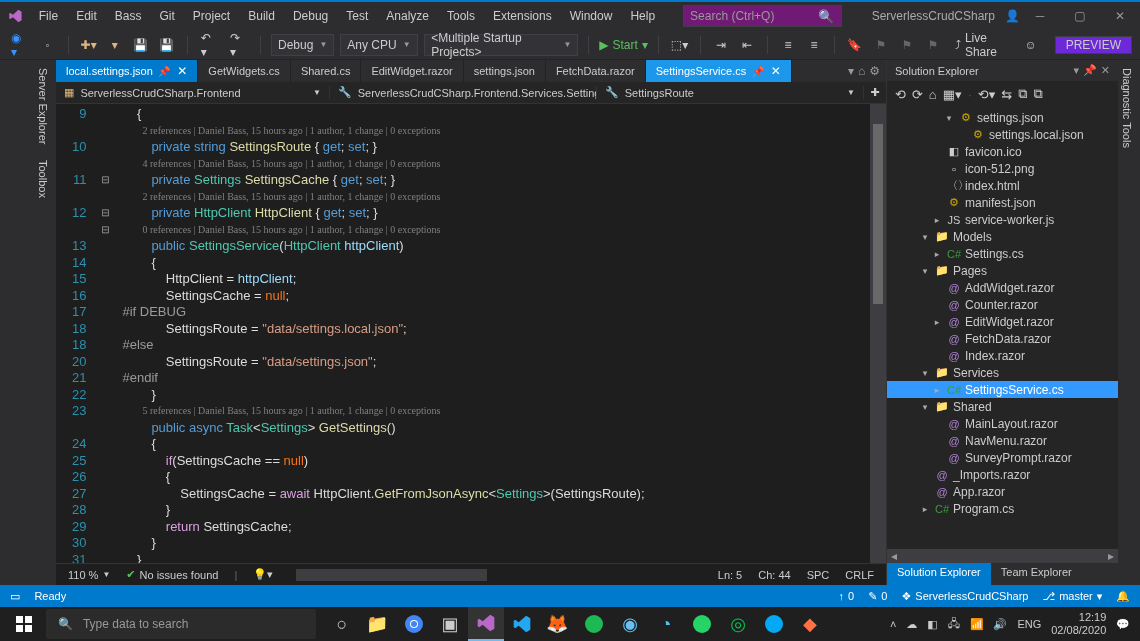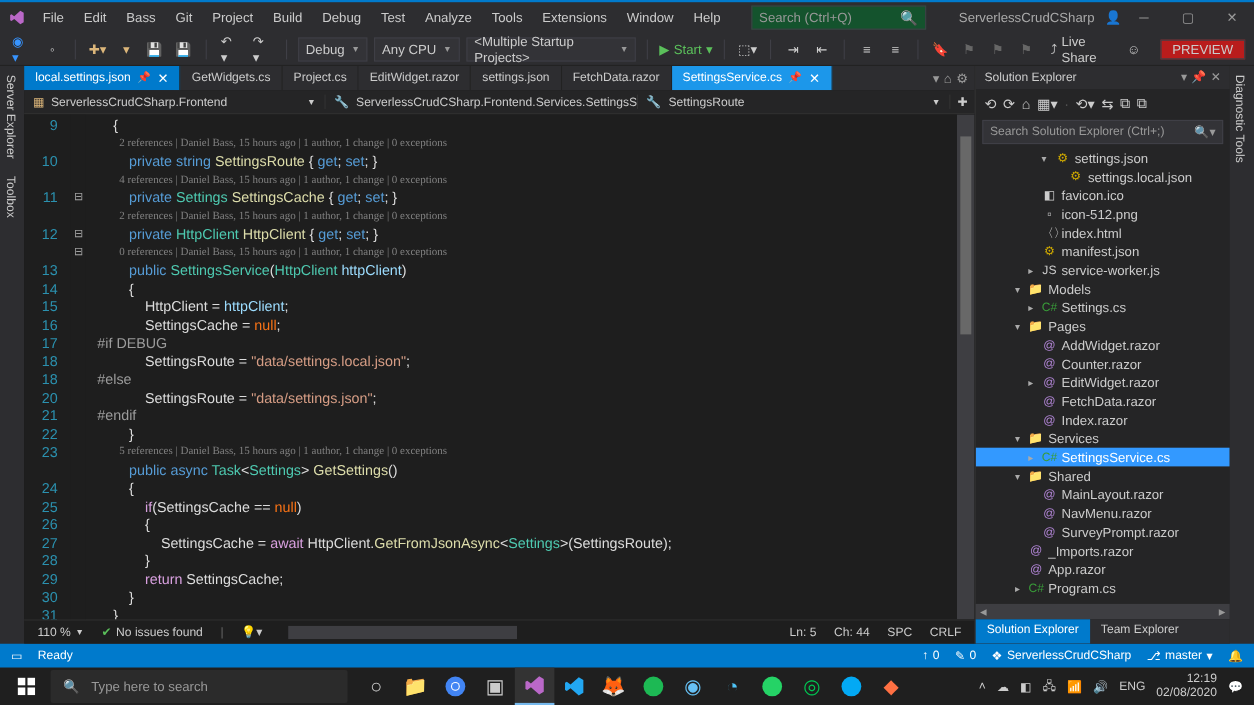--- a/index.html
+++ b/index.html
@@ -3,38 +3,38 @@
 <meta charset="utf-8">
 <style>
 * { margin: 0; padding: 0; box-sizing: border-box; font-family: "Segoe UI", Arial, sans-serif; }
 body { width: 1140px; height: 641px; background: #2d2d30; color: #ccc; font-size: 12px; overflow: hidden; position: relative; }
 
 
 .titlebar { height: 30px; background: #2d2d30; display: flex; align-items: center; padding: 0 0 0 8px; border-top: 2px solid #007acc; }
 .vs-logo { width: 18px; height: 18px; margin-right: 8px; }
 .menu { display: flex; gap: 2px; }
 .menu-item { padding: 4px 8px; color: #ccc; cursor: pointer; }
-.search-bar { margin-left: 20px; background: #14532d; border: 1px solid #3f3f46; width: 190px; height: 22px; display: flex; align-items: center; padding: 0 6px; color: #999; }
+.search-bar { margin-left: 20px; background: #701a75; border: 1px solid #3f3f46; width: 190px; height: 22px; display: flex; align-items: center; padding: 0 6px; color: #999; }
 .search-bar .mag { margin-left: auto; font-size: 13px; }
 .proj-name { margin-left: 30px; color: #aaa; }
 .win-controls { margin-left: auto; display: flex; gap: 0; }
 .win-btn { width: 40px; height: 28px; display: flex; align-items: center; justify-content: center; color: #999; }
 
 
 .toolbar { height: 30px; background: #2d2d30; display: flex; align-items: center; padding: 0 8px; gap: 6px; border-bottom: 1px solid #222; }
 .tb-btn { display: inline-flex; align-items: center; justify-content: center; min-width: 20px; height: 22px; padding: 0 3px; color: #ccc; }
 .tb-sep { width: 1px; height: 18px; background: #3f3f46; margin: 0 4px; }
 .tb-dd { background: #333337; border: 1px solid #3f3f46; height: 22px; display: flex; align-items: center; padding: 0 6px; color: #ccc; gap: 6px; }
 .tb-dd .chev { font-size: 8px; color: #999; }
 .start-btn { color: #5bc05b; display: flex; align-items: center; gap: 4px; }
 .live-share { display: flex; align-items: center; gap: 4px; color: #ccc; }
-.preview-btn { background: #b91c1c; border: 1px solid #3f3f46; padding: 1px 10px; color: #ccc; margin-left: 8px; }
-
-
-.main { display: flex; height: 525px; }
+.preview-btn { background: #6d28d9; border: 1px solid #3f3f46; padding: 1px 10px; color: #ccc; margin-left: 8px; }
+
+
+.main { display: flex; height: 525px; padding-left: 34px; }
 .left-rails { width: 22px; background: #2d2d30; display: flex; flex-direction: column; }
 .rail-tab { writing-mode: vertical-lr; padding: 8px 3px; font-size: 11px; color: #ccc; text-align: center; }
 
 .editor-area { flex: 1; display: flex; flex-direction: column; background: #1e1e1e; }
 .doc-tabs { height: 22px; background: #2d2d30; display: flex; align-items: stretch; }
 .doc-tab { padding: 3px 10px; background: #2d2d30; color: #ccc; display: flex; align-items: center; gap: 6px; font-size: 11px; border-right: 1px solid #222; }
 .doc-tab.active { background: #007acc; color: #fff; }
 .doc-tab.active2 { background: #1c97ea; color: #fff; }
 .doc-tab .pin { font-size: 10px; }
 .doc-tab .close { font-size: 12px; }
@@ -198,21 +198,21 @@
     <div class="doc-tabs" id="doc-tabs">
       <div class="doc-tab active">
           <span>local.settings.json</span>
           <span class="pin">📌</span>
           <span class="close">✕</span>
         </div>
         <div class="doc-tab">
           <span>GetWidgets.cs</span>
         </div>
         <div class="doc-tab">
-          <span>Project.cs</span>
+          <span>Shared.cs</span>
         </div>
         <div class="doc-tab">
           <span>EditWidget.razor</span>
         </div>
         <div class="doc-tab">
           <span>settings.json</span>
         </div>
         <div class="doc-tab">
           <span>FetchData.razor</span>
         </div>
@@ -347,24 +347,20 @@
       <span>⟲</span>
       <span>⟳</span>
       <span>⌂</span>
       <span>▦▾</span>
       <span style="color:#555">·</span>
       <span>⟲▾</span>
       <span>⇆</span>
       <span>⧉</span>
       <span>⧉</span>
     </div>
-    <div class="sol-search">
-      <span>Search Solution Explorer (Ctrl+;)</span>
-      <span class="mag">🔍▾</span>
-    </div>
     <div class="sol-tree" id="sol-tree">
         <div class="tree-row">
           <span class="tree-indent" style="width:48px"></span>
           <span class="tree-exp">▾</span>
           <span class="tree-icon json-ico">⚙</span>
           <span>settings.json</span>
         </div>
         <div class="tree-row">
           <span class="tree-indent" style="width:60px"></span>
           <span class="tree-exp"></span>
@@ -535,21 +531,21 @@
   <div class="task-start">
     <svg width="16" height="16" viewBox="0 0 16 16">
         <rect fill="#fff" x="0" y="0" width="7" height="7"></rect>
         <rect fill="#fff" x="9" y="0" width="7" height="7"></rect>
         <rect fill="#fff" x="0" y="9" width="7" height="7"></rect>
         <rect fill="#fff" x="9" y="9" width="7" height="7"></rect>
       </svg>
   </div>
   <div class="task-search">
     <span>🔍</span>
-    <span>Type here to search</span>
+    <span>Type data to search</span>
   </div>
   <div class="task-icons">
     <div class="task-icon">○</div>
     <div class="task-icon" style="color:#ffd76a">📁</div>
     <div class="task-icon">
       <svg width="20" height="20" viewBox="0 0 20 20">
           <circle cx="10" cy="10" r="9" fill="#4285f4"></circle>
           <circle cx="10" cy="10" r="4" fill="#fff"></circle>
           <circle cx="10" cy="10" r="3" fill="#4285f4"></circle>
         </svg>

